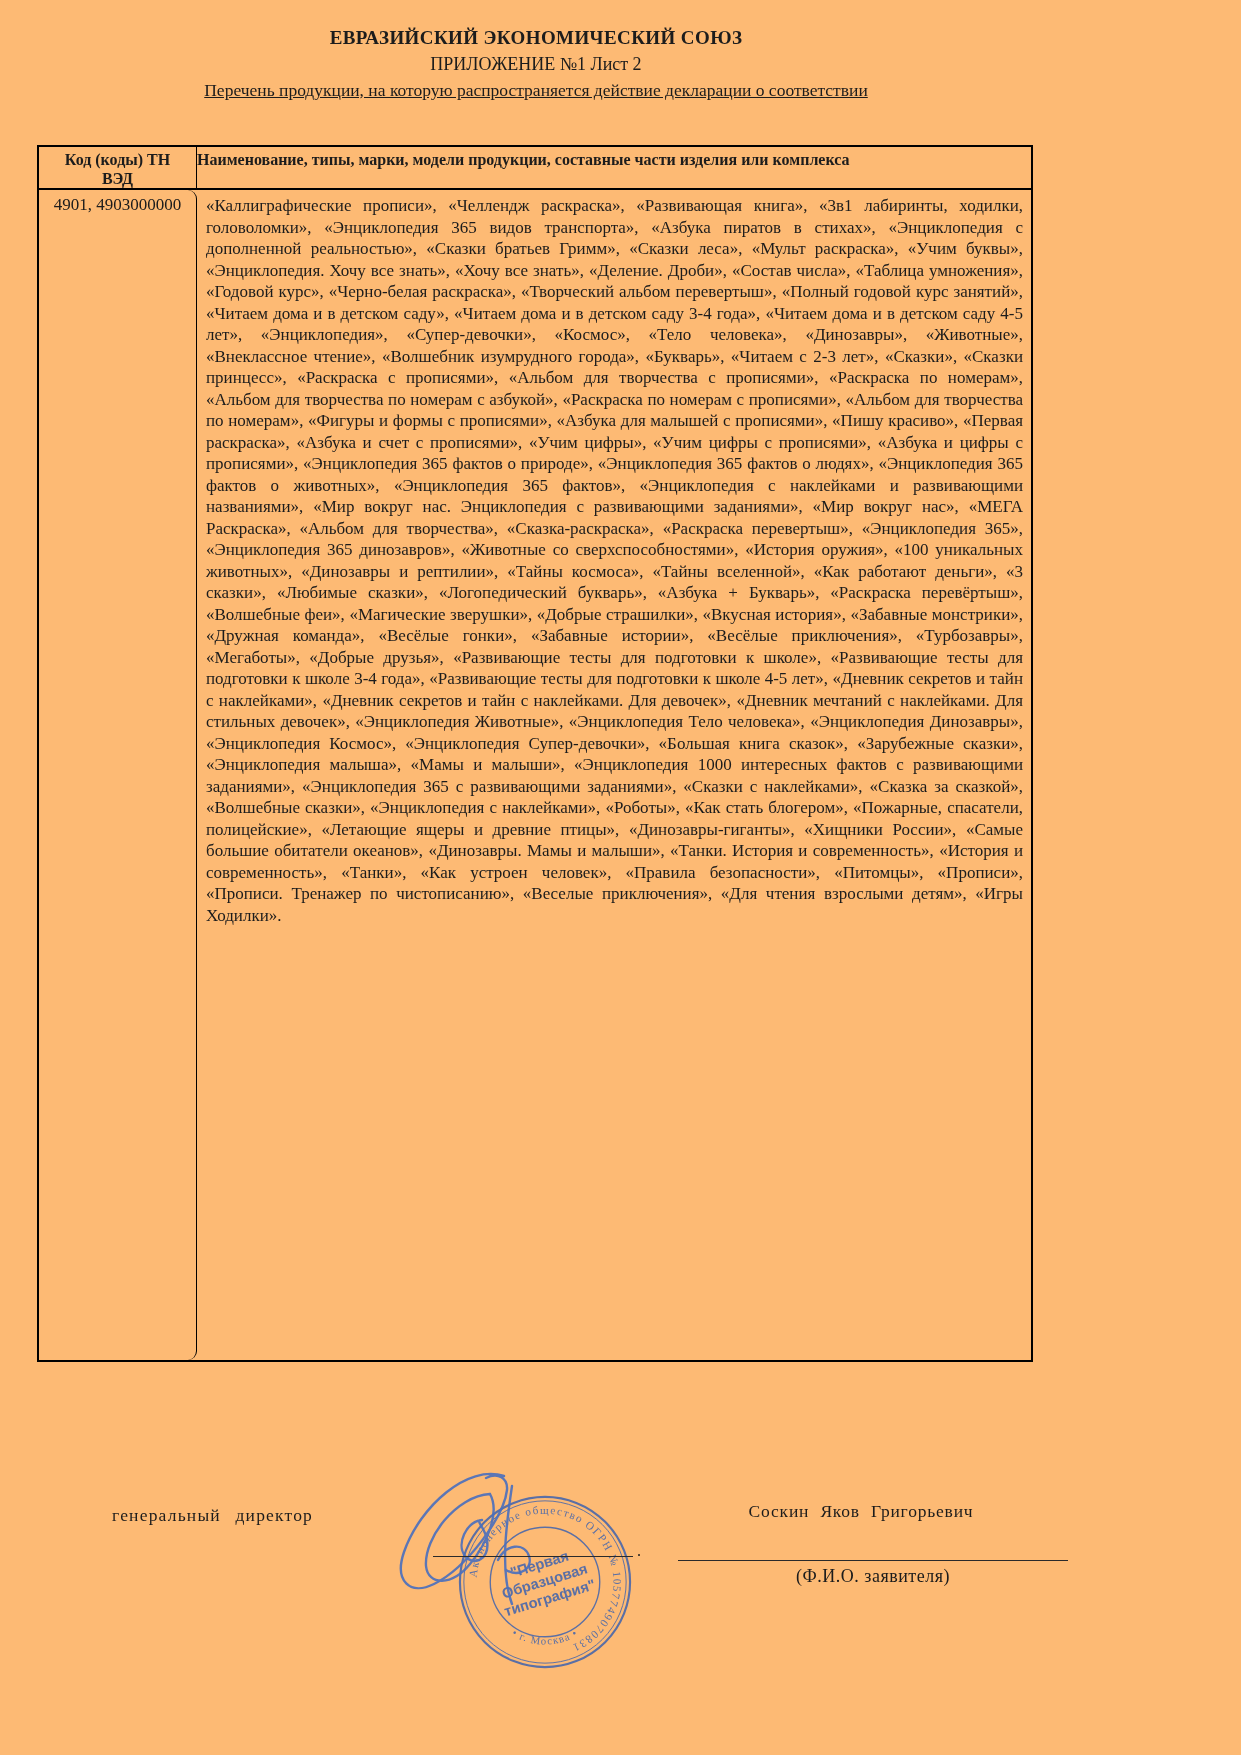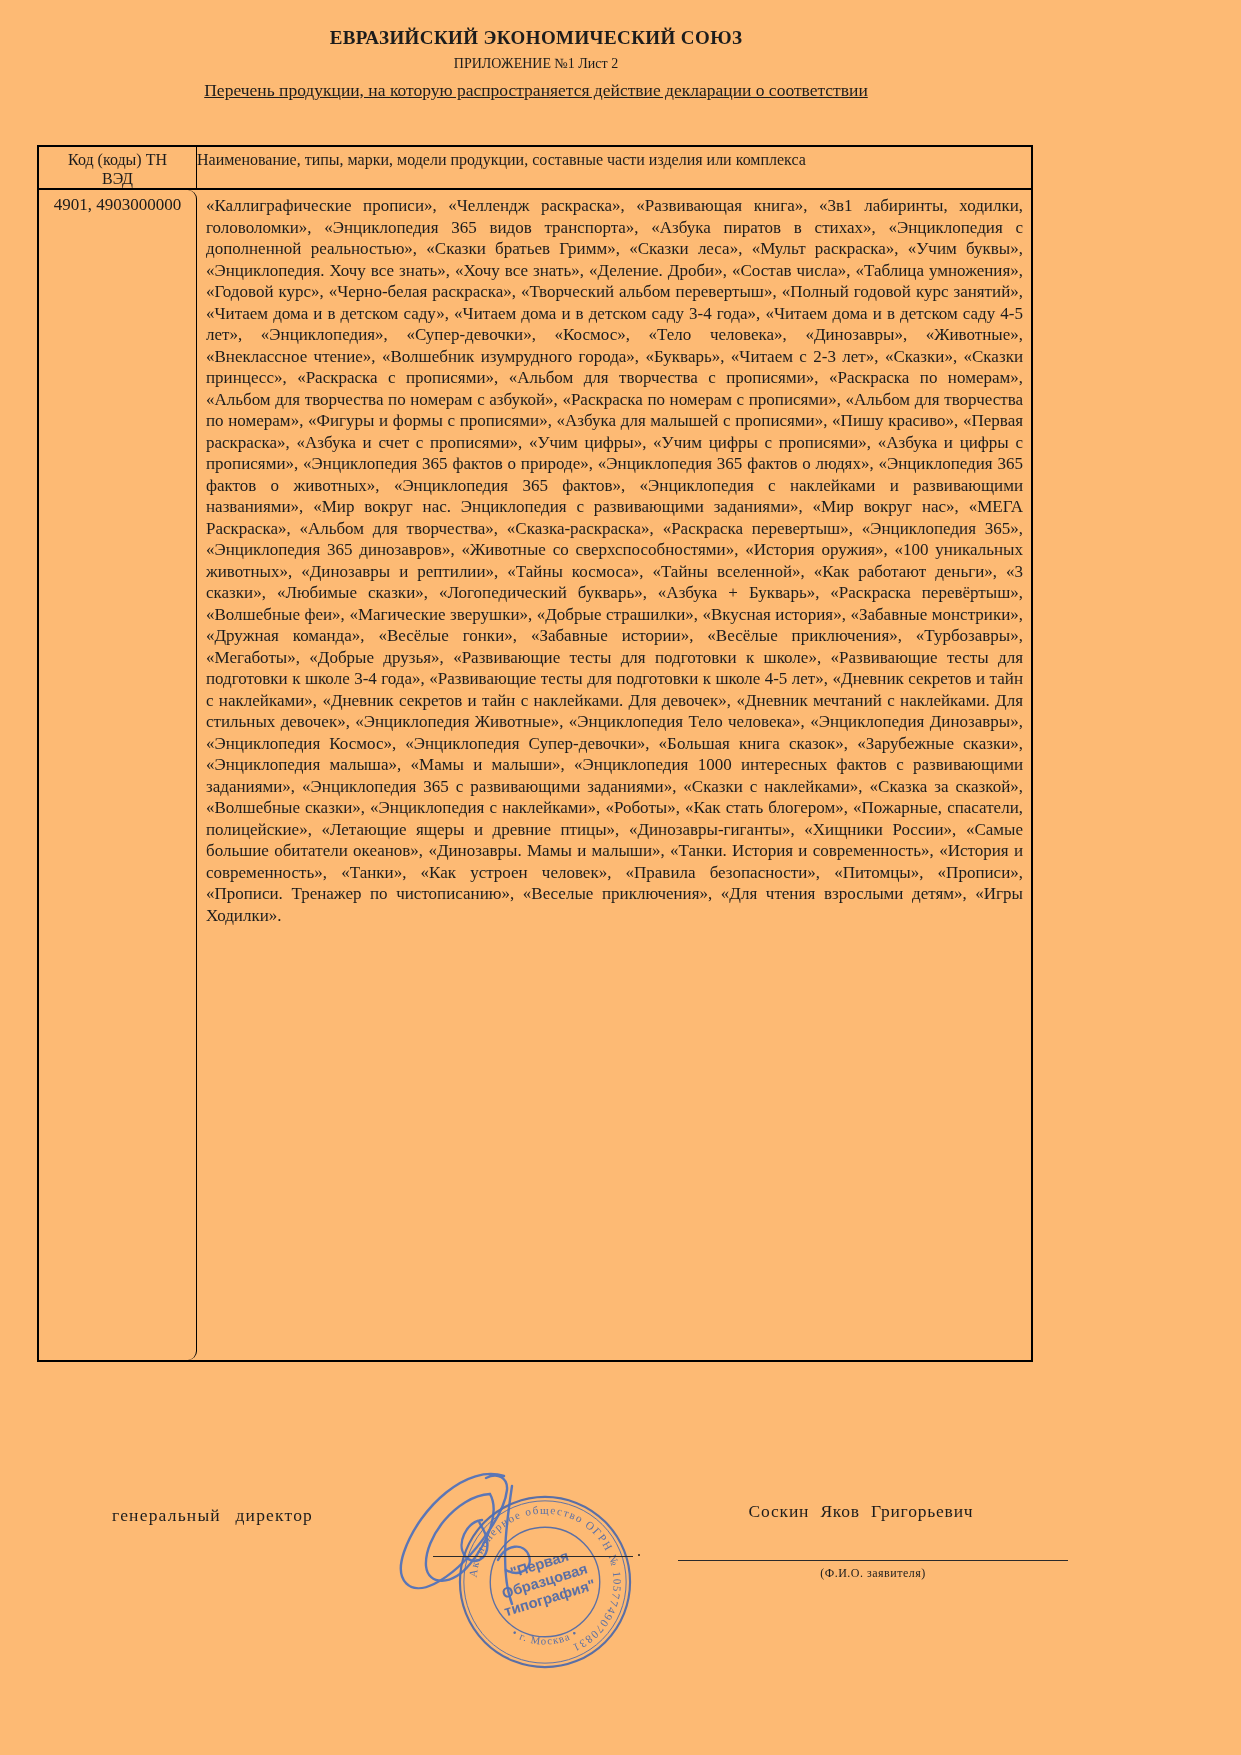--- a/index.html
+++ b/index.html
@@ -10,39 +10,39 @@
     font-family:"Liberation Serif","DejaVu Serif",serif;
     color:#1c1c1c;
     margin:0 auto;
     overflow:hidden;
   }
   .doc-header{
     position:absolute;left:37px;top:24px;width:998px;
     text-align:center;
   }
   .doc-header .h1{font-size:19px;font-weight:bold;line-height:27px;letter-spacing:.4px;}
-  .doc-header .h2{font-size:14px;line-height:26px;}
+  .doc-header .h2{font-size:18px;line-height:26px;}
   .doc-header .h3{font-size:18px;line-height:25px;}
   .doc-header .h4{font-size:17.5px;line-height:26px;text-decoration:underline;}
 
   .product-table{
     position:absolute;left:37px;top:145px;width:996px;height:1217px;
     border:2px solid #000;
     box-sizing:border-box;
     display:flex;flex-direction:column;
   }
   .t-row{display:flex;flex-direction:row;width:100%;}
   .t-head{border-bottom:2px solid #000;min-height:40px;}
   .t-body{flex:1;}
   .c-code{
     width:158px;flex:0 0 158px;border-right:1.6px solid #000;
     box-sizing:border-box;text-align:center;
   }
   .c-name{flex:1;box-sizing:border-box;}
-  .th{font-weight:normal;font-size:16px;line-height:19px;padding-top:3px;}
+  .th{font-weight:bold;font-size:16px;line-height:19px;padding-top:3px;}
   .th-code-inner{max-width:122px;margin:0 auto;}
   .code-val{font-size:17px;padding-top:5px;border-radius:9px;}
   .names-val{
     font-size:17px;line-height:21.5px;
     text-align:justify;
     padding:5px 8px 0 9px;
   }
 
   .footer-label{
     position:absolute;left:112px;top:1505px;
@@ -58,21 +58,21 @@
   }
   .sig-dot{
     position:absolute;left:637px;top:1542px;font-size:16px;z-index:5;
   }
   .sig-line-2{
     position:absolute;left:678px;top:1560px;width:390px;height:0;
     border-top:1.8px solid #2a2a2a;z-index:5;
   }
   .fio-label{
     position:absolute;left:678px;top:1566px;width:390px;
-    text-align:center;font-size:12px;letter-spacing:.5px;
+    text-align:center;font-size:18px;letter-spacing:.5px;
   }
   .stamp-wrap{
     position:absolute;left:457px;top:1494px;width:176px;height:176px;z-index:2;
     opacity:.85;
   }
   .signature-wrap{
     position:absolute;left:386px;top:1464px;width:190px;height:145px;z-index:3;
     opacity:.9;
   }
 </style>

